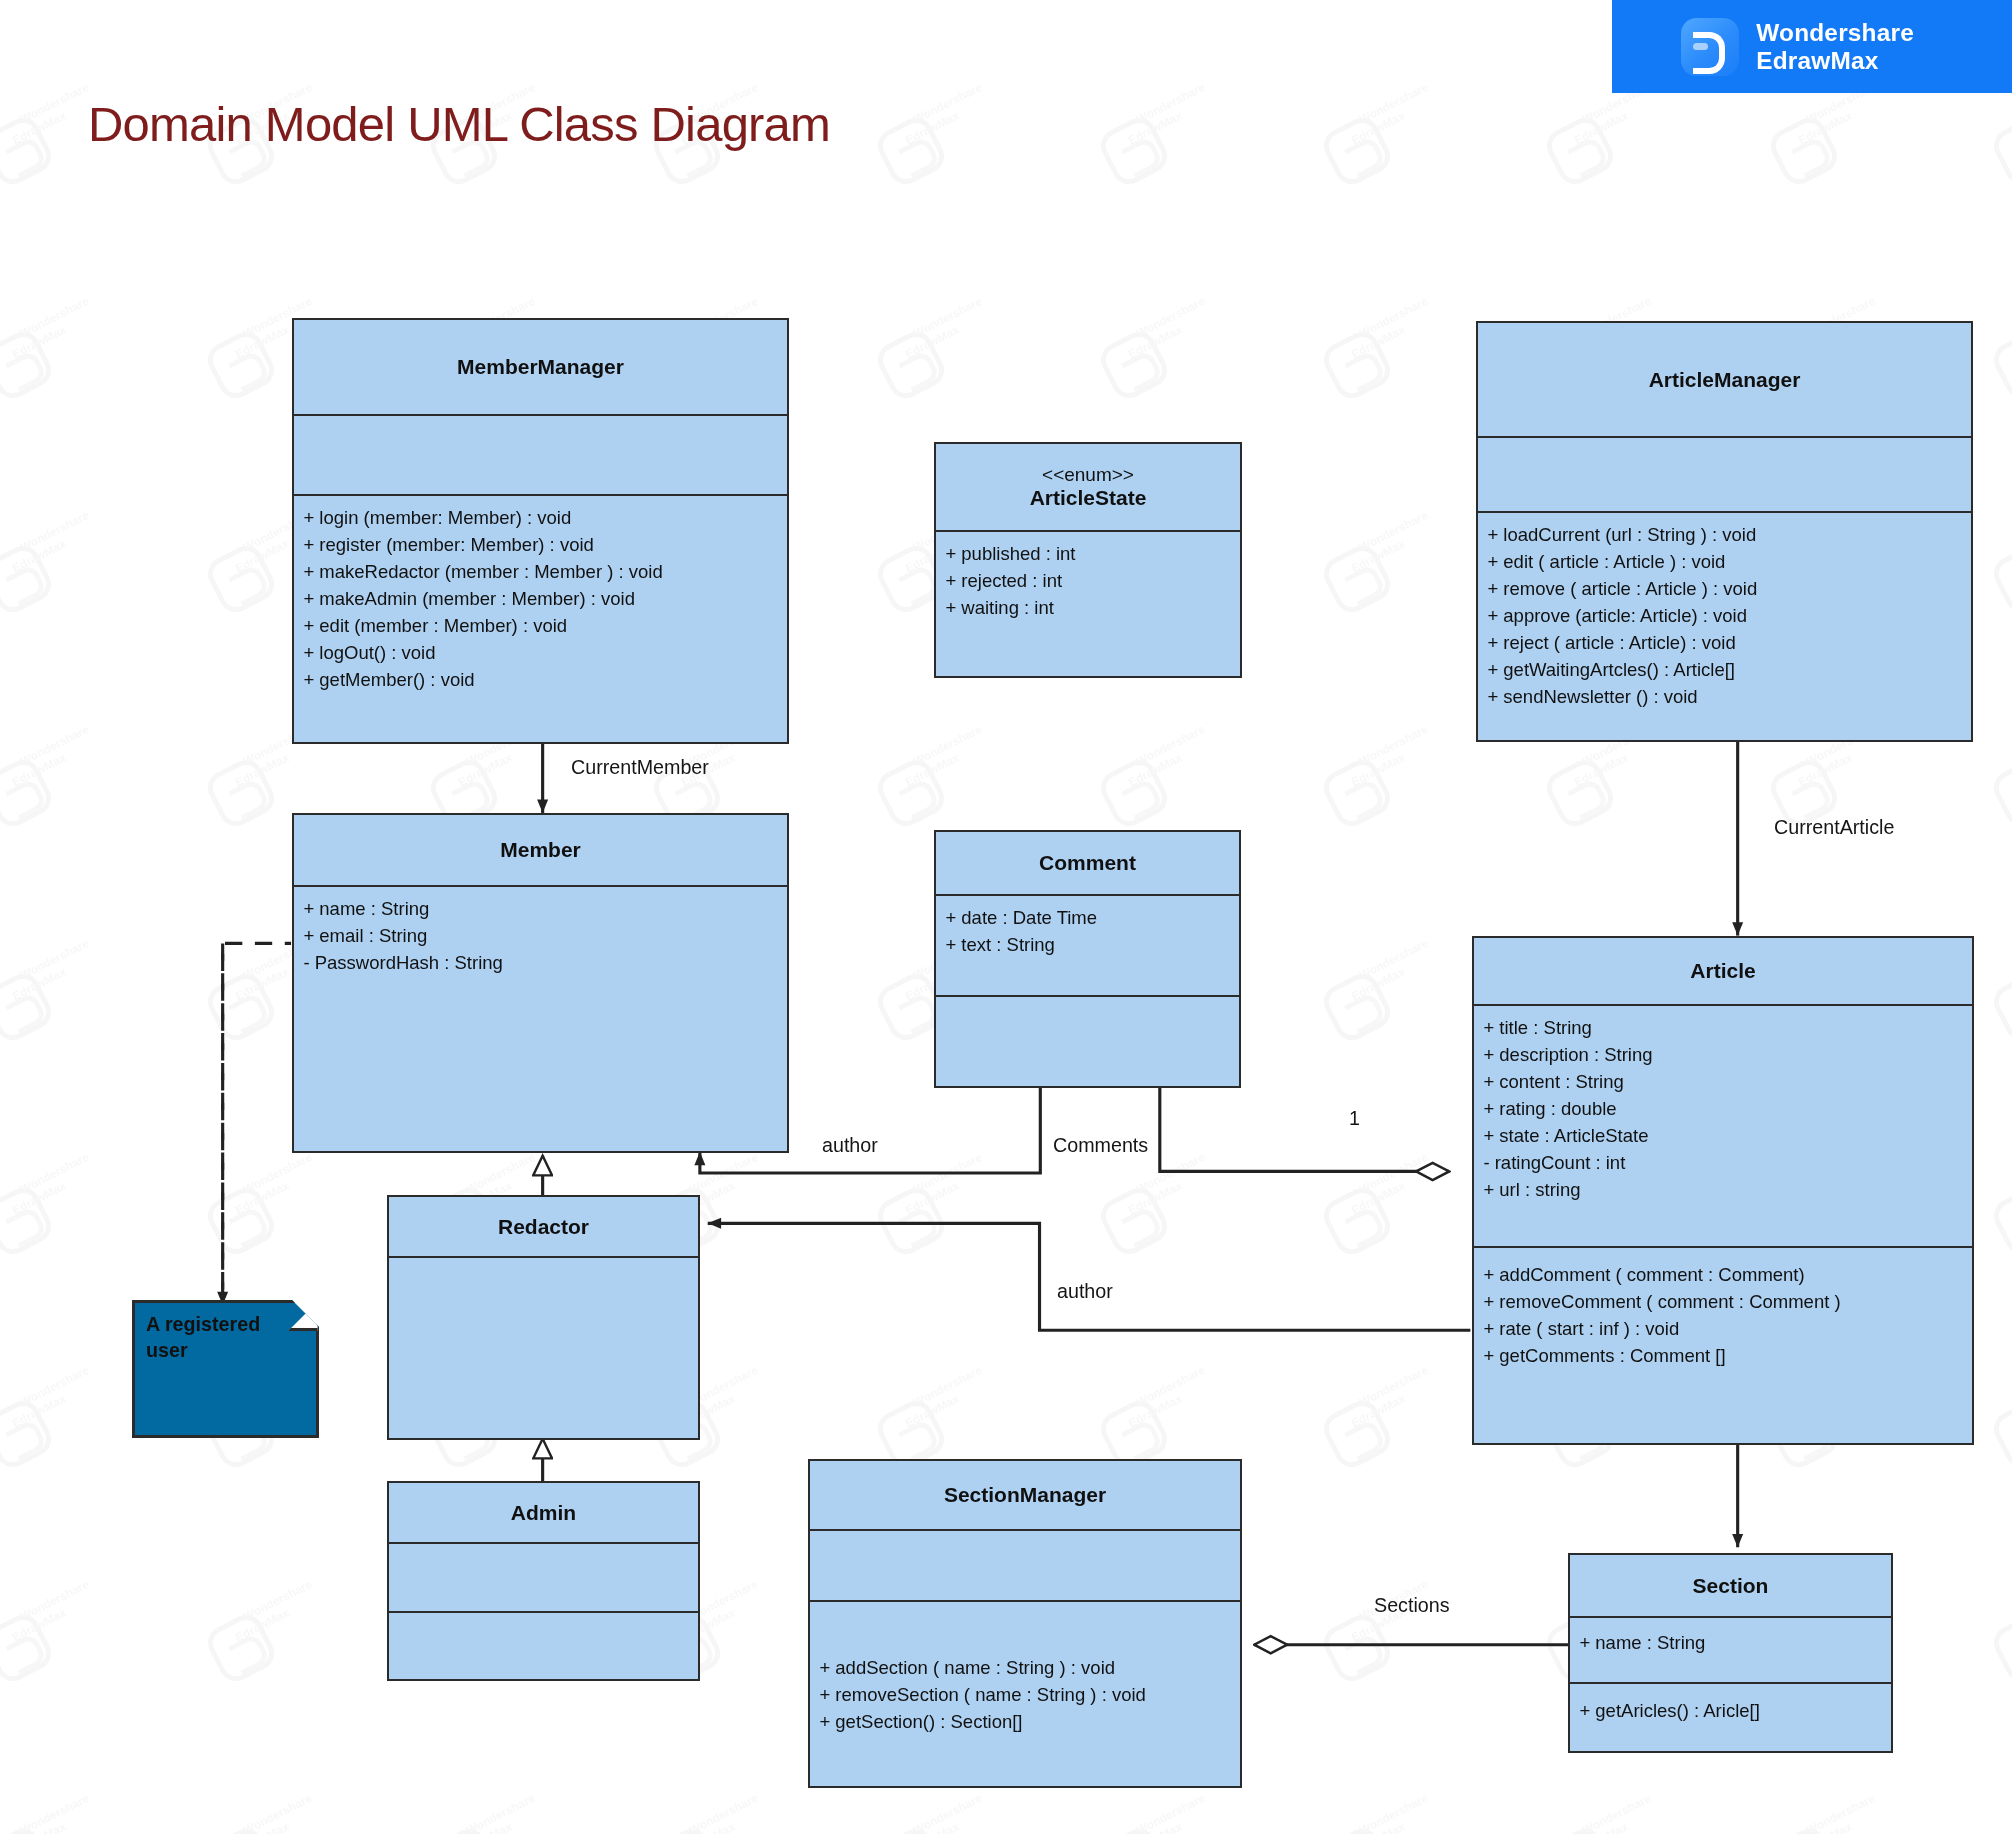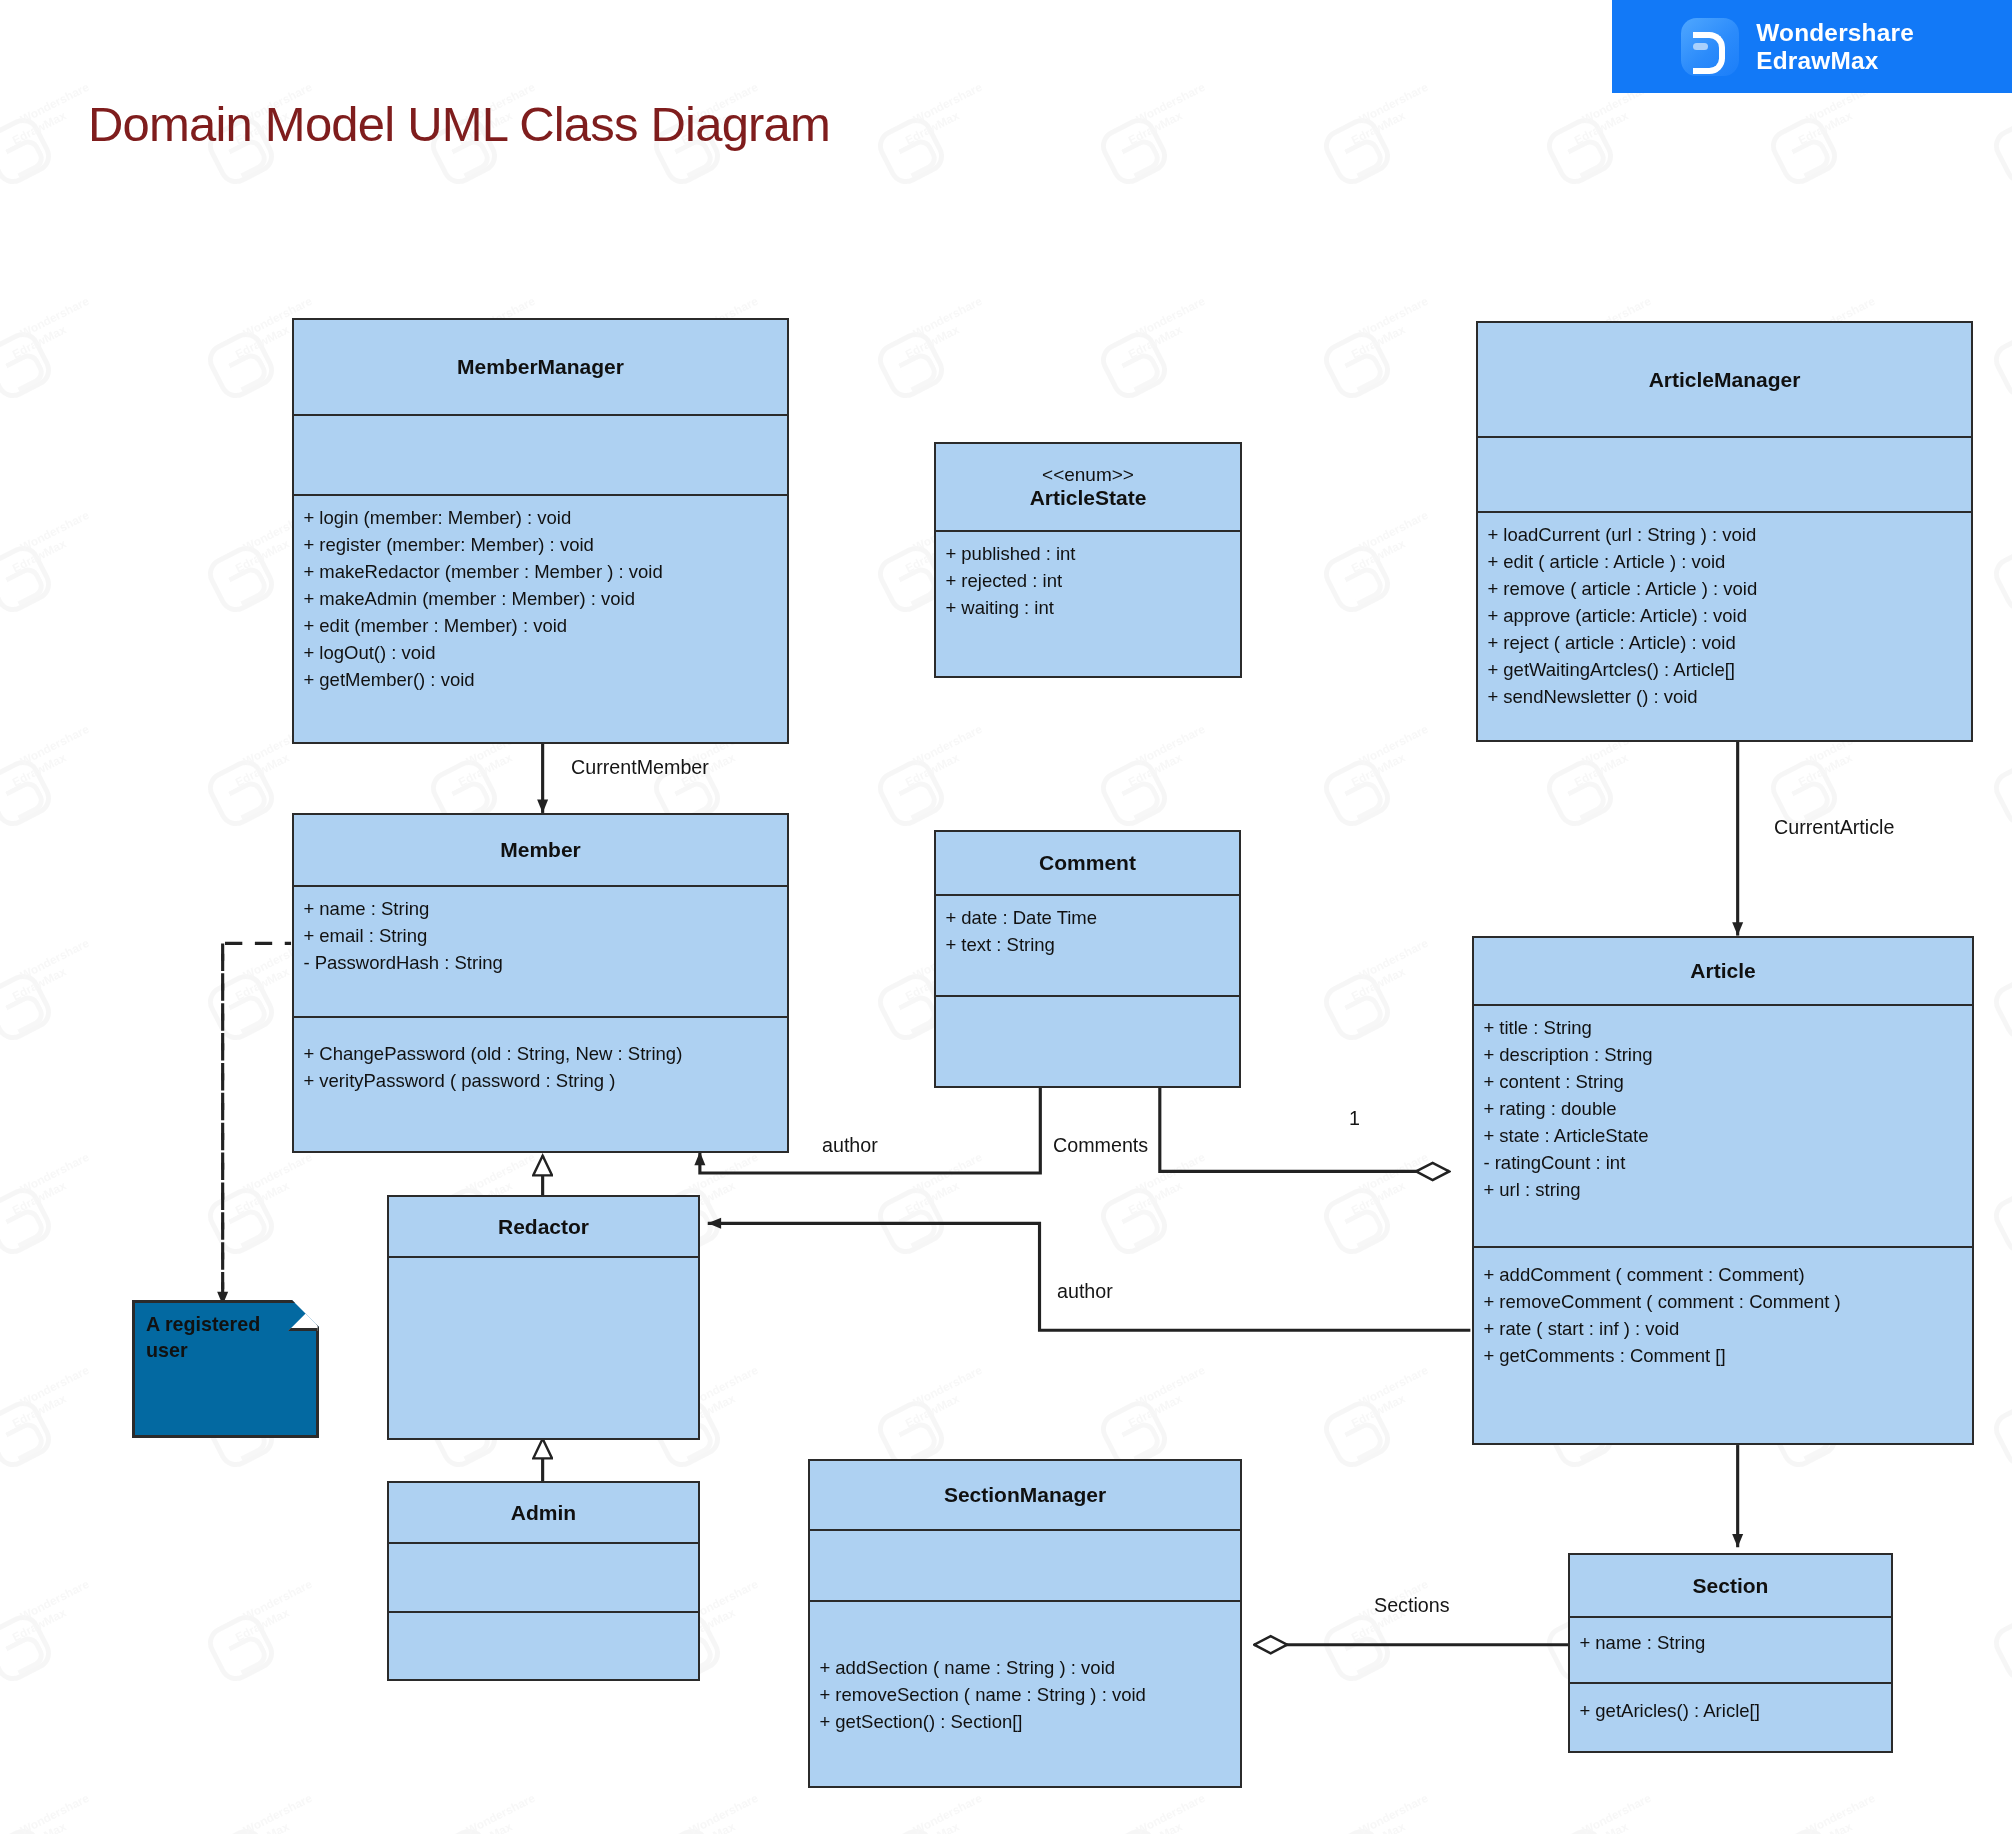--- a/index.html
+++ b/index.html
@@ -691,26 +691,20 @@
     <div class="comp title" style="height:72px;">
       <span>Member</span>
     </div>
     <div class="comp" style="height:131px;">
       <ul>
         <li>+ name : String</li>
         <li>+  email : String</li>
         <li>-  PasswordHash : String</li>
       </ul>
     </div>
-    <div class="comp" style="height:134px;">
-      <ul style="padding-top:22px;">
-        <li>+   ChangePassword (old : String, New : String)</li>
-        <li>+   verityPassword ( password : String )</li>
-      </ul>
-    </div>
   </div>
 
   <div class="umlbox" id="cls-comment" style="left:934px; top:830px; width:307px; height:258px;">
     <div class="comp title" style="height:64px;">
       <span>Comment</span>
     </div>
     <div class="comp" style="height:101px;">
       <ul>
         <li>+   date : Date Time</li>
         <li>+   text : String</li>

